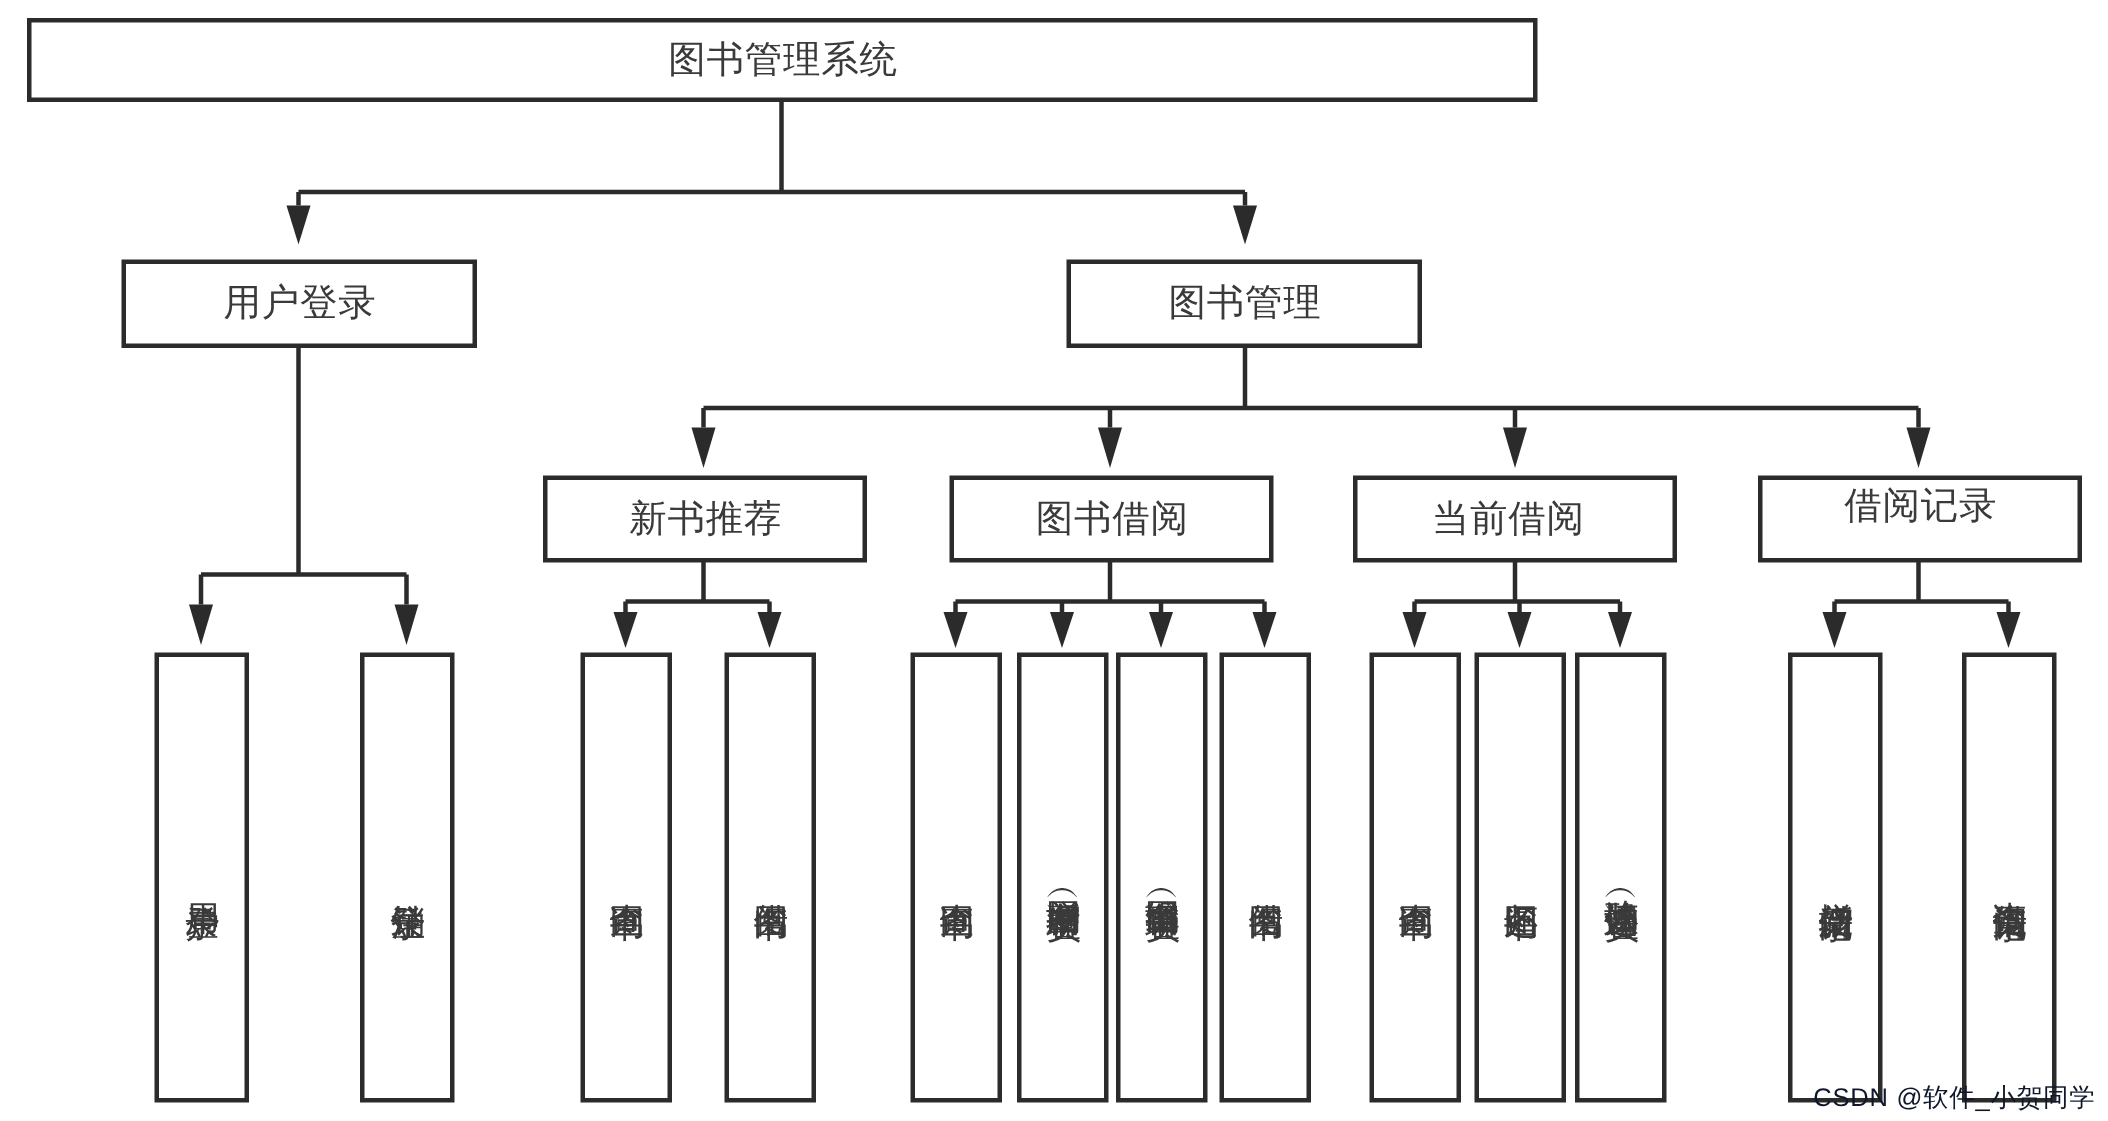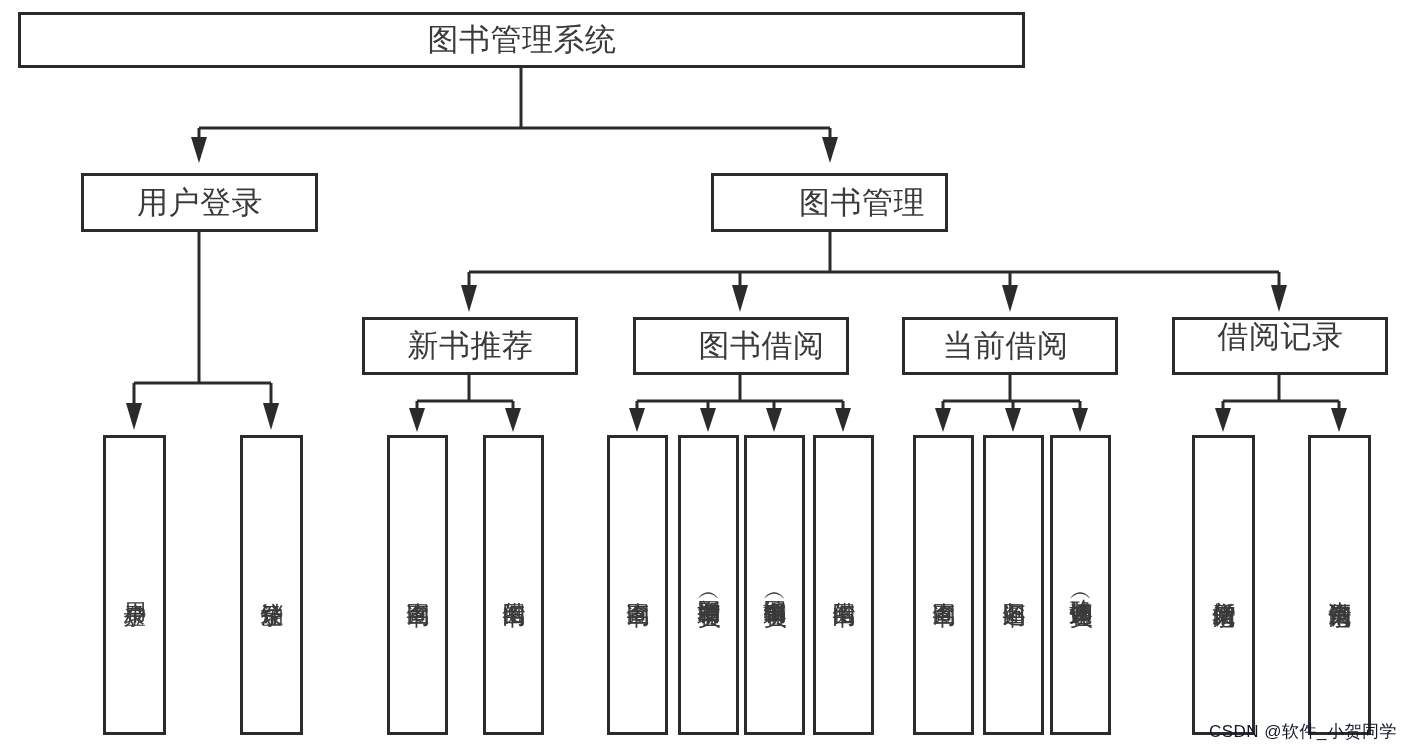--- a/index.html
+++ b/index.html
@@ -42,21 +42,21 @@
   .arrow-head {
     fill: #2b2b2b;
     stroke: none;
   }
   .node-label-h {
     position: absolute;
     display: flex;
     align-items: center;
     justify-content: center;
     color: #3a3a3a;
-    font-size: 31px;
+    font-size: 25px;
     line-height: 1.1;
     letter-spacing: 0.5px;
     white-space: nowrap;
     pointer-events: none;
   }
   .node-label-v {
     position: absolute;
     display: flex;
     align-items: center;
     justify-content: center;
@@ -174,24 +174,24 @@
     <rect class="node-rect" x="1051.5" y="436.5" width="58" height="297"></rect>
 
     <rect class="node-rect" x="1193.5" y="436.5" width="60" height="297"></rect>
     <rect class="node-rect" x="1309.5" y="436.5" width="60" height="297"></rect>
 
   </svg>
 
   <div class="node-label-h" style="left:19px; top:13px; width:1006px; height:55px;">图书管理系统</div>
 
   <div class="node-label-h" style="left:82px; top:174px; width:236px; height:58px;">用户登录</div>
-  <div class="node-label-h" style="left:712px; top:174px; width:236px; height:58px;padding-left:32px;">图书管理</div>
+  <div class="node-label-h" style="left:712px; top:174px; width:236px; height:58px;">图书管理</div>
 
   <div class="node-label-h" style="left:363px; top:318px; width:215px; height:57px;">新书推荐</div>
-  <div class="node-label-h" style="left:634px; top:318px; width:215px; height:57px;margin-left:20px;">图书借阅</div>
+  <div class="node-label-h" style="left:634px; top:318px; width:215px; height:57px;">图书借阅</div>
   <div class="node-label-h" style="left:903px; top:318px; width:205px; height:57px;">当前借阅</div>
   <div class="node-label-h" style="left:1173px; top:318px; width:215px; height:39px;">借阅记录</div>
 
   <div class="node-label-v" style="left:104px; top:436px; width:62px; height:299px;">
     <span>用户登录</span>
   </div>
   <div class="node-label-v" style="left:241px; top:436px; width:62px; height:299px;">
     <span>注销登录</span>
   </div>
 

